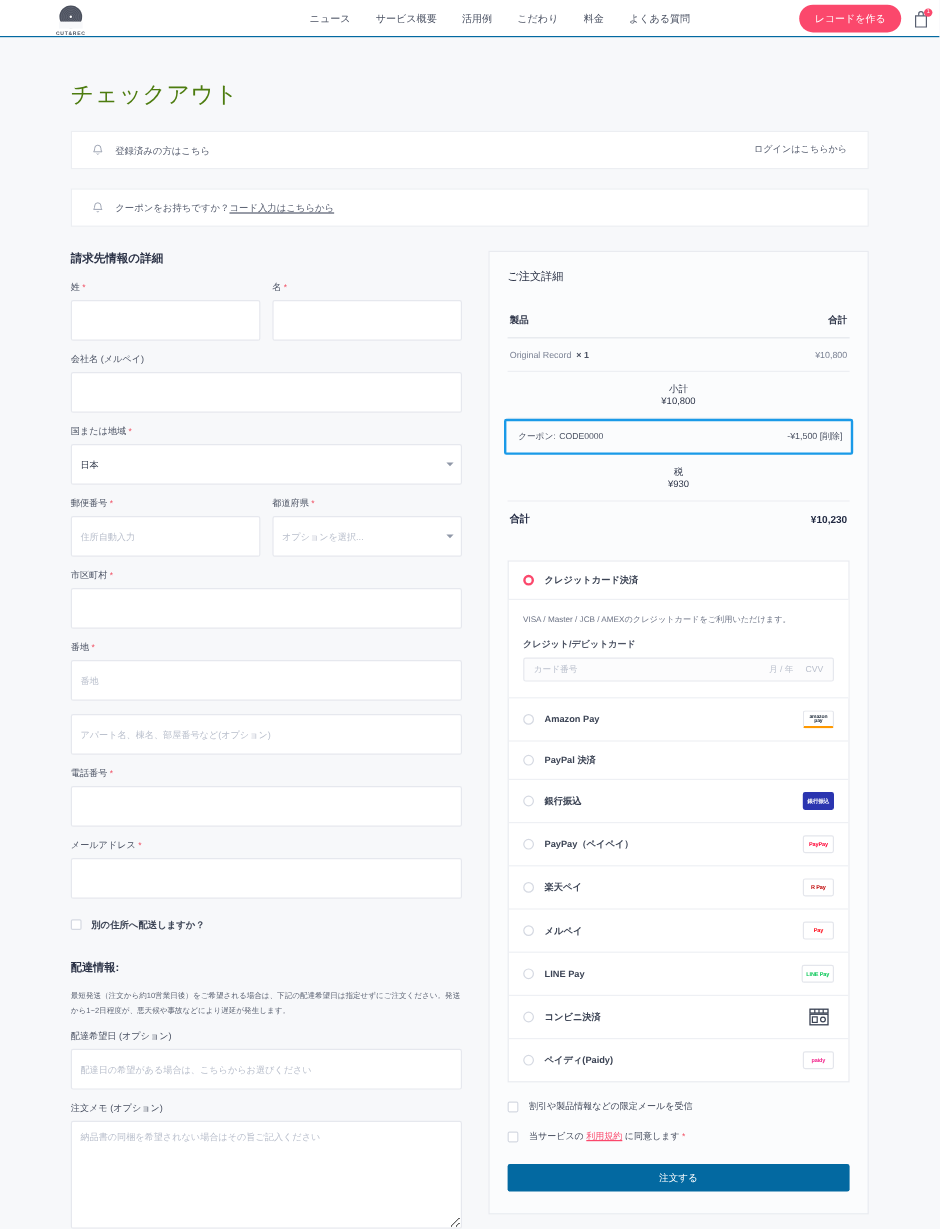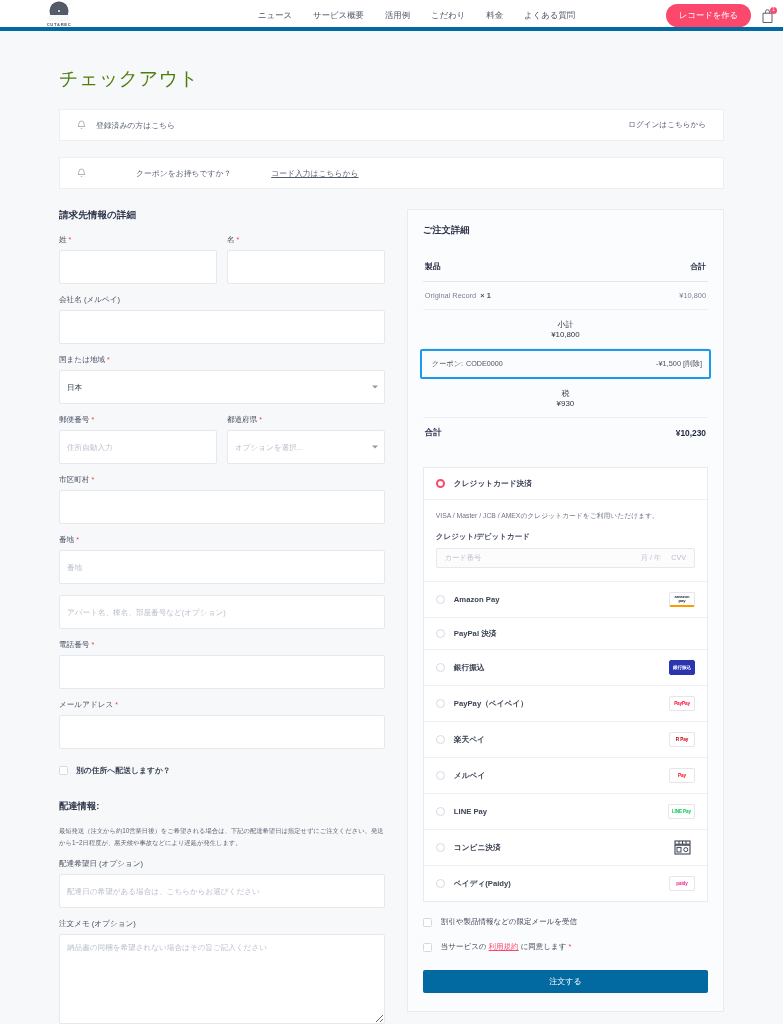--- a/index.html
+++ b/index.html
@@ -8,22 +8,22 @@
     font-family: "Liberation Sans", "DejaVu Sans", sans-serif;
     background: #f7f8fa;
     color: #2c3347;
     overflow: hidden;
   }
   .page { position: relative; width: 783px; height: 1024px; }
 
   
   .header {
     height: 31px; background: #ffffff;
-    display: flex; align-items: center;
-    border-bottom: 4px solid #0369a1;
+    display: flex; align-items: flex-end;
+    border-bottom: 1px solid #0369a1;
     position: relative;
   }
   .logo-wrap { width: 90px; display: flex; flex-direction: column; align-items: center; justify-content: center; margin-left: 14px; }
   .logo-disc { width: 20px; height: 20px; position: relative; }
   .logo-disc svg { display: block; }
   .logo-text { font-size: 4.2px; letter-spacing: .6px; color: #4a4f5c; font-weight: 700; margin-top: 1px; }
 
   .nav { position: absolute; left: 258px; top: 0; height: 31px; display: flex; align-items: center; gap: 21px; }
   .nav-item { font-size: 8.4px; color: #4b5263; white-space: nowrap; cursor: pointer; }
 
@@ -47,21 +47,21 @@
   .page-title { font-size: 19px; font-weight: 400; color: #4d7c0f; margin-top: 35px; letter-spacing: .5px; }
 
   .notice {
     margin-top: 17px; background: #fff; border: 1px solid #eceef2;
     height: 32px; display: flex; align-items: center; padding: 0 17px;
     font-size: 7.8px; color: #555c6e;
   }
   .notice .bell { margin-right: 10px; color: #9aa1b1; display: flex; }
   .notice-right { margin-left: auto; font-size: 7.6px; color: #555c6e; cursor: pointer; }
   .notice a { color: #555c6e; text-decoration: underline; cursor: pointer; }
-  .notice2 { margin-top: 16px; gap: 40px; }
+  .notice2 { margin-top: 16px; }
 
   
   .cols { display: flex; gap: 22px; margin-top: 20px; align-items: flex-start; }
   .col-left { width: 329px; }
   .col-right { width: 320px; background: #fbfcfd; border: 1px solid #e9ebf0; padding: 14px 15px 18px; }
 
   .sec-title { font-size: 9.6px; font-weight: 700; color: #2c3347; margin-bottom: 13px; }
 
   .field { margin-bottom: 11px; }
   .flabel { font-size: 7.6px; color: #4b5263; margin-bottom: 5px; display: block; }
@@ -89,21 +89,21 @@
     width: 9px; height: 9px; border: 1px solid #d5d9e2; background: #fff;
     border-radius: 1.5px; flex: none; cursor: pointer;
   }
   .cbrow .cblabel { font-size: 7.8px; font-weight: 700; color: #3b4354; cursor: pointer; }
 
   .sub-head { font-size: 9.3px; font-weight: 700; color: #2c3347; margin: 24px 0 12px; }
   .fineprint { font-size: 6.3px; line-height: 1.85; color: #5e6575; margin-bottom: 11px; }
   textarea.inp { height: 90px; padding: 7px; resize: vertical; line-height: 1.6; }
 
   
-  .ord-title { font-size: 9.3px; font-weight: 700; color: #2c3347; margin-bottom: 15px; }
+  .ord-title { font-size: 9.3px; font-weight: 400; color: #2c3347; margin-bottom: 15px; }
   .ord-row {
     display: flex; justify-content: space-between; align-items: center;
     font-size: 7.9px; padding: 9px 2px; border-bottom: 1px solid #edeff3;
   }
   .ord-row.head { font-weight: 700; color: #2c3347; border-bottom: 1px solid #e3e6ec; }
   .ord-row.item { color: #7b8294; font-size: 7.4px; }
   .ord-row.item b { color: #4b5263; }
   .ord-row.strong { font-weight: 400; color: #2c3347; flex-direction: column; }
   .ord-row.total { font-weight: 700; color: #1f2740; font-size: 8.4px; border-bottom: none; }
   .ord-row.coupon {

